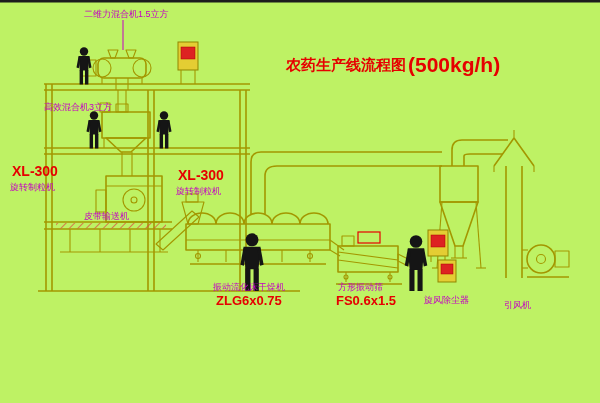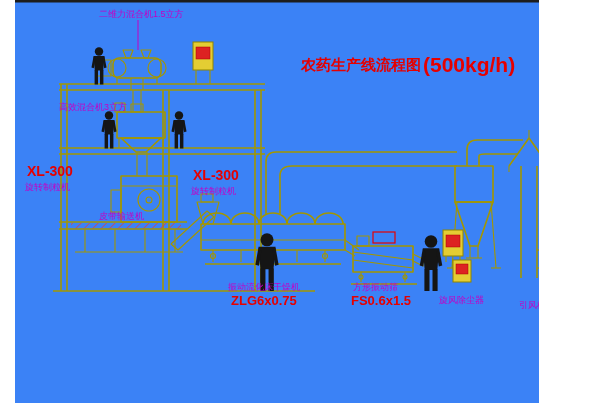--- a/index.html
+++ b/index.html
@@ -1,18 +1,18 @@
 <!DOCTYPE html>
 <html><head>
 <meta charset="utf-8">
 <style>
   html,body{margin:0;padding:0;background:#ffffff;}
   .stage{
-    position:relative;width:524px;height:403px;background:#3b82f6;
-    overflow:hidden;font-family:"Liberation Sans", sans-serif;margin-left:15px;
+    position:relative;width:600px;height:403px;background:#bef264;
+    overflow:hidden;font-family:"Liberation Sans", sans-serif;
   }
   svg text{font-family:"Liberation Sans", sans-serif;}
   .ln{fill:none;stroke:#a39700;stroke-width:1.6;stroke-linejoin:round;}
   .lnt{fill:none;stroke:#a39700;stroke-width:1.1;stroke-linejoin:round;}
   .yfill{fill:#e4cd33;stroke:#8f8500;stroke-width:1;}
   .disp{fill:#dd2222;stroke:#aa0000;stroke-width:0.5;}
   .mag{fill:#c400c4;font-size:9px;}
   .magline{stroke:#c400c4;stroke-width:1;fill:none;}
   .redtxt{fill:#e60000;font-weight:bold;}
   .redbox{fill:none;stroke:#e60000;stroke-width:1.2;}

